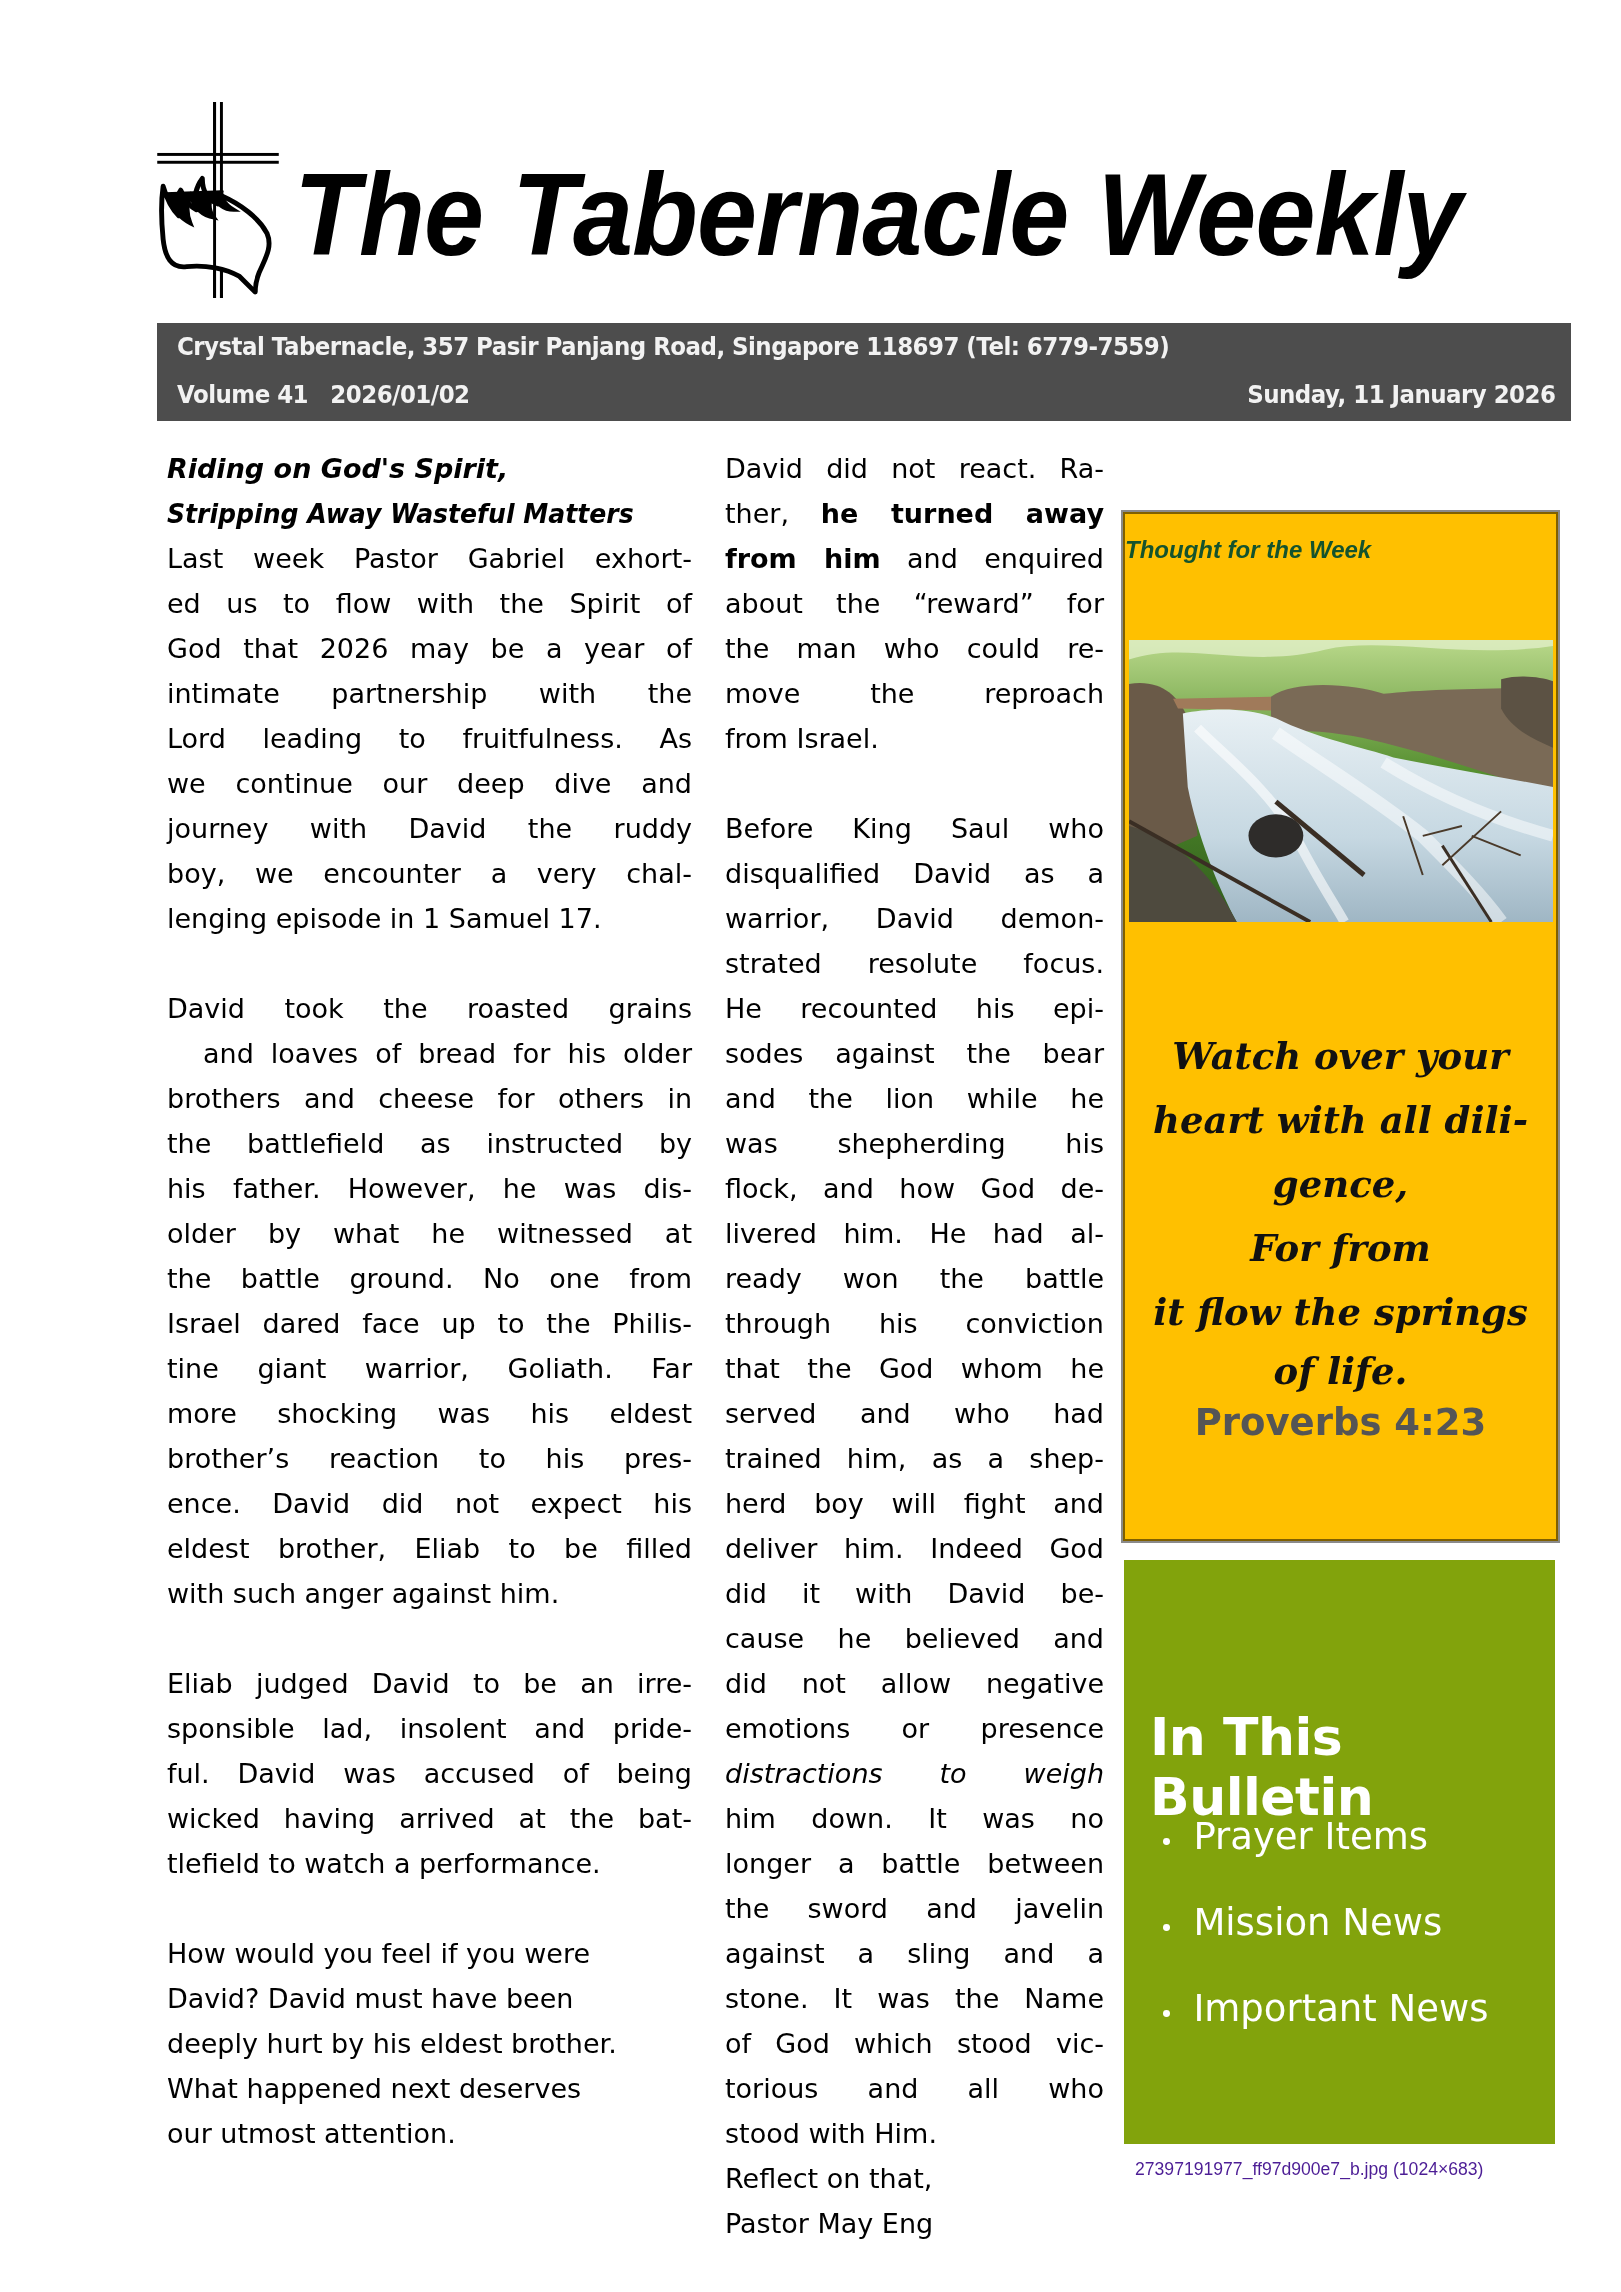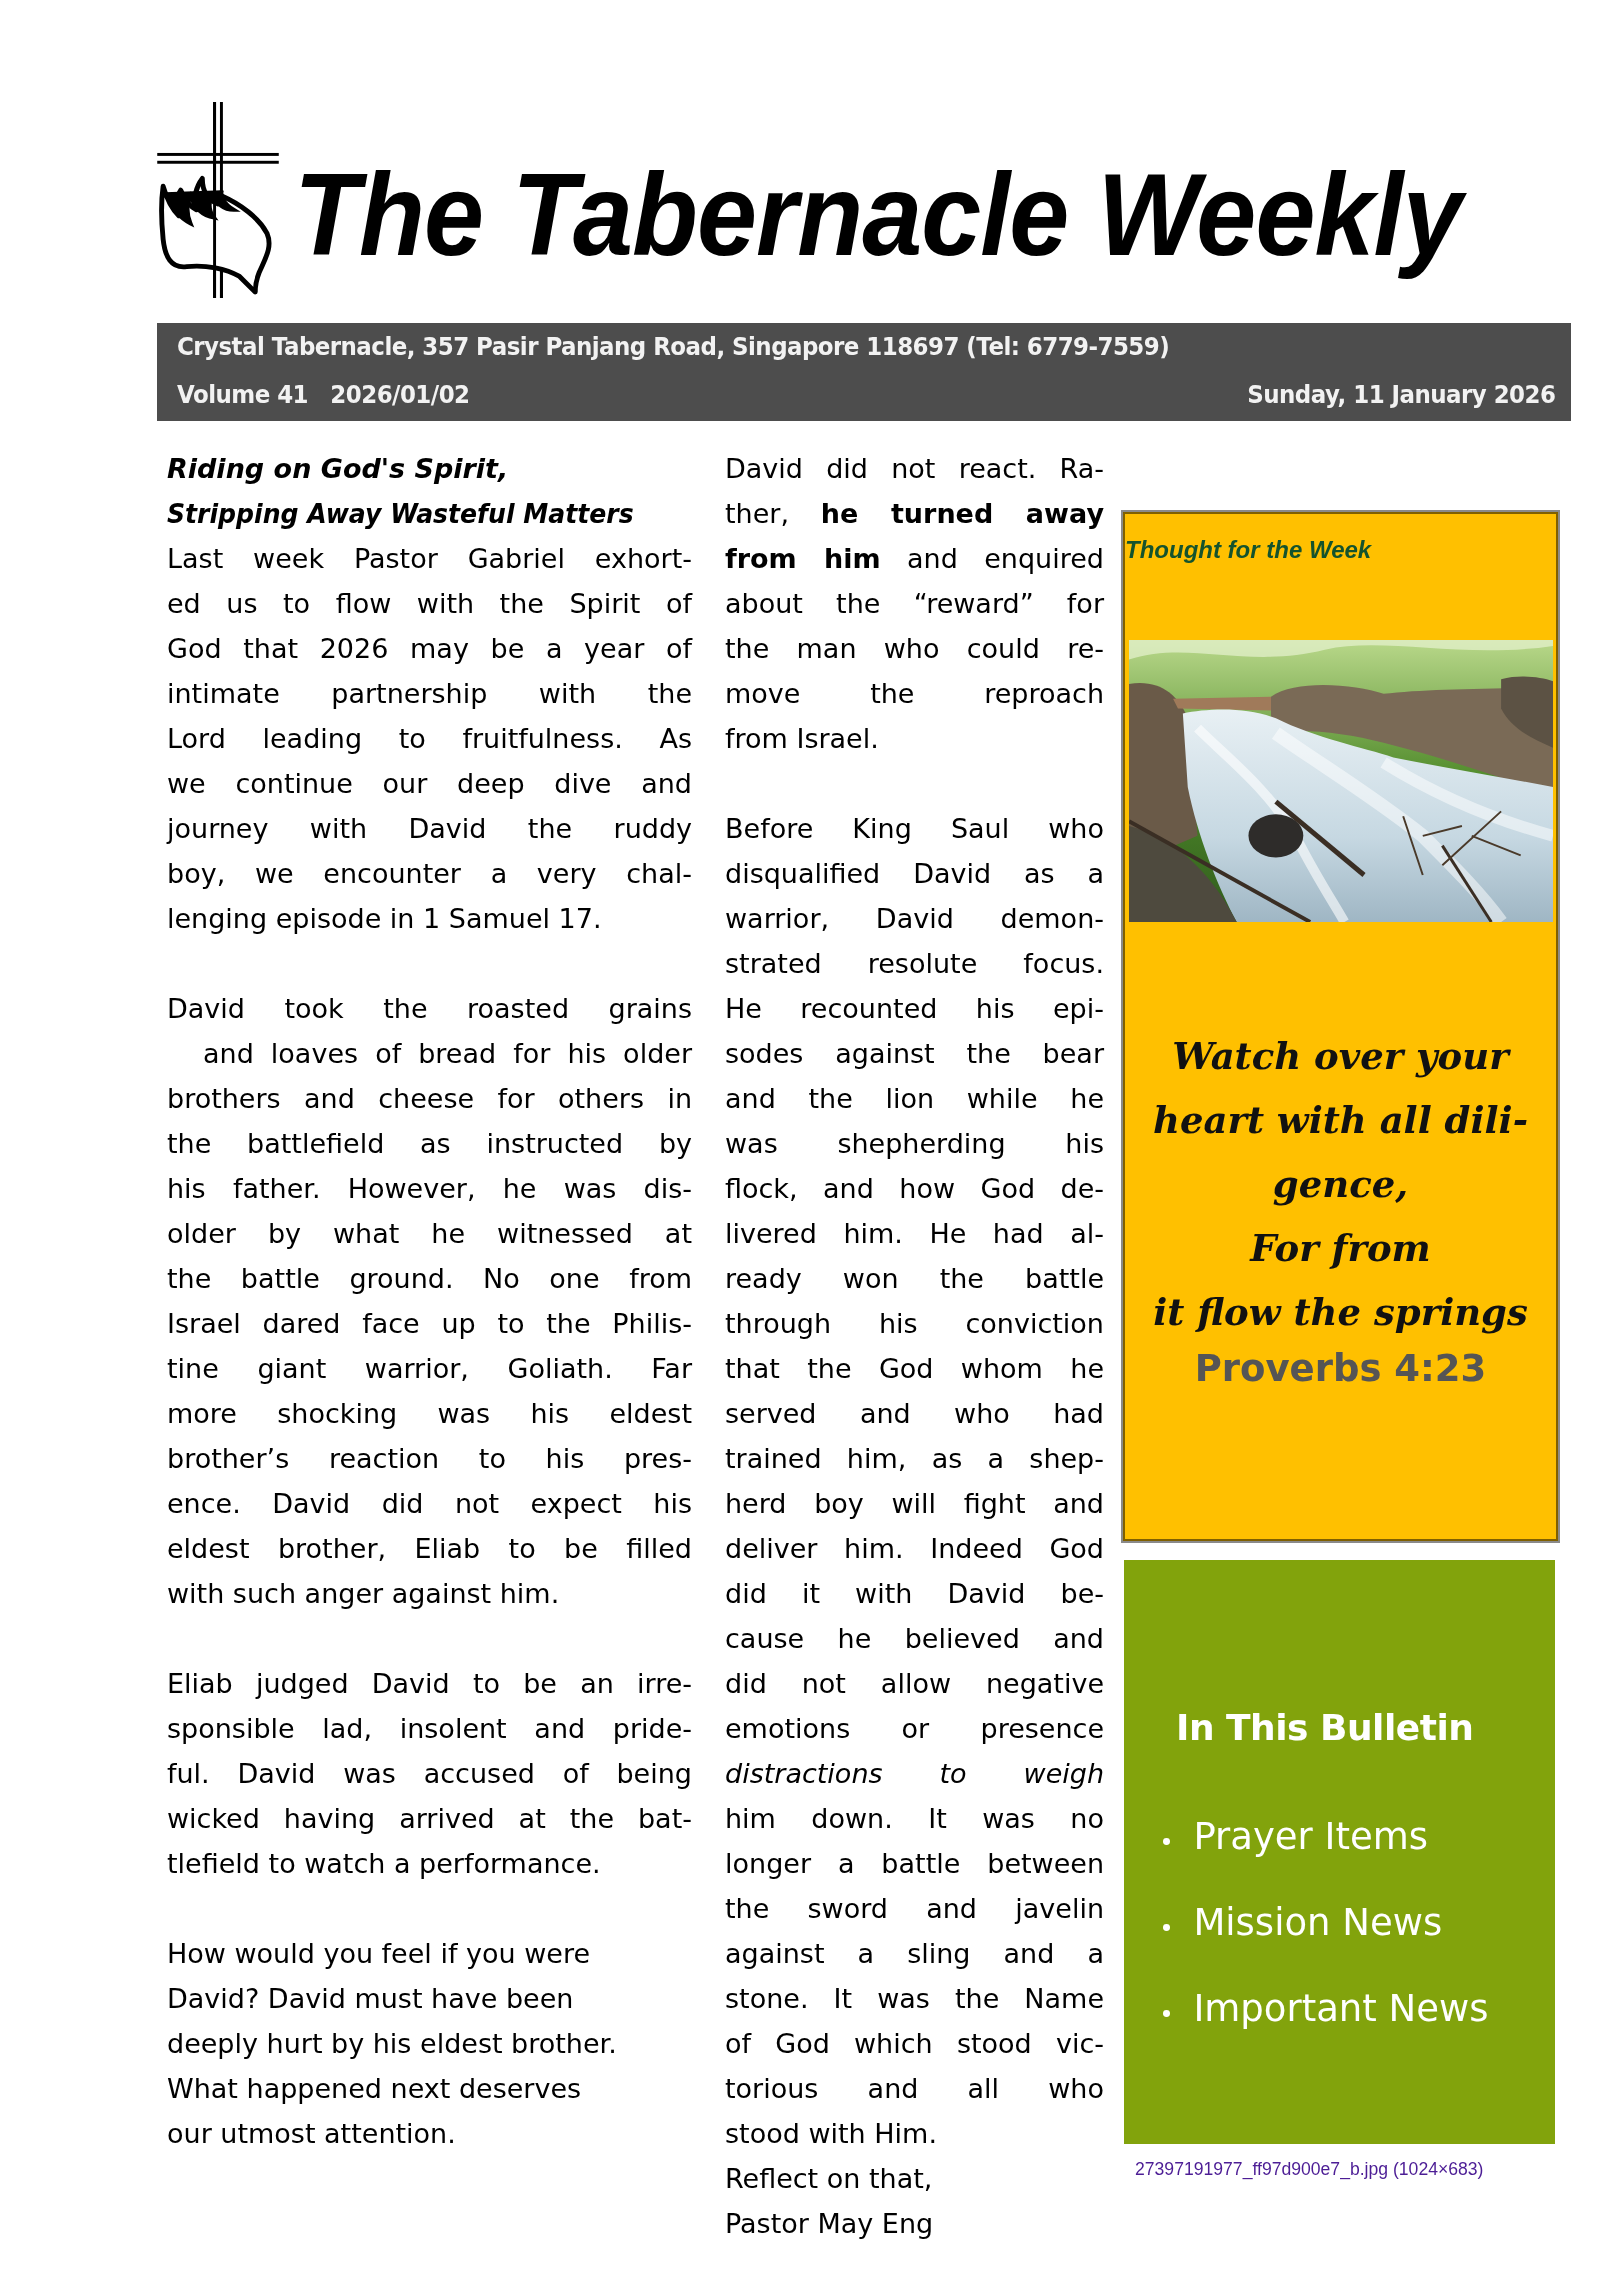--- a/index.html
+++ b/index.html
@@ -27,21 +27,21 @@
 
   
   .thought-box { position:absolute; left:1123px; top:512px; width:435px; height:1029px; box-sizing:border-box; background:#ffc000; border:2.9px solid #806000; box-shadow:0 0 0 2px #8a8a8a; }
   .thought-title { position:absolute; left:0; right:0; top:21.6px; text-align:left; font-family:"Liberation Sans", sans-serif; font-style:italic; font-weight:bold; font-size:24px; color:#14532d; }
   .thought-image { position:absolute; left:3.9px; top:126px; width:424px; height:282px; overflow:hidden; background:#9fbf7f; }
   .verse { position:absolute; left:0; right:0; top:510px; text-align:center; font-family:"DejaVu Serif", serif; font-style:italic; font-weight:bold; font-size:37px; line-height:64px; color:#111; }
   .verse-ref { font-family:"DejaVu Sans", sans-serif; font-style:normal; font-weight:bold; color:#555; font-size:37px; }
 
   
   .bulletin-box { position:absolute; left:1124px; top:1560px; width:431px; height:584px; background:#82a30c; color:#fff; }
-  .bulletin-title { position:absolute; left:52px; top:147px; font-family:"DejaVu Sans", sans-serif; font-weight:bold; font-size:36px; letter-spacing:-0.5px; }
+  .bulletin-title { position:absolute; left:26px; top:147px; font-family:"DejaVu Sans", sans-serif; font-weight:bold; font-size:52px; letter-spacing:-0.5px; }
   .bulletin-list { position:absolute; left:39px; top:233px; margin:0; padding:0; list-style:none; }
   .bulletin-item { font-family:"DejaVu Sans", sans-serif; font-size:37px; height:86px; line-height:49px; display:flex; align-items:center; height:86px; }
   .bullet { display:inline-block; width:6.9px; height:6.9px; border-radius:50%; background:#fff; margin-right:23.5px; margin-top:11.8px; }
 
   .caption { position:absolute; left:1135px; top:2159px; font-family:"Liberation Sans", sans-serif; font-size:17.6px; color:#4c1d95; white-space:nowrap; }
 </style>
 </head>
 <body>
 
 <div class="logo">
@@ -206,20 +206,21 @@
       <line x1="320" y1="210" x2="370" y2="288" stroke="#3a2e24" stroke-width="3"></line>
       <path d="M280,180 L300,240 M300,200 L340,190 M320,230 L380,175 M350,200 L400,220" stroke="#4a3a2a" stroke-width="2" fill="none"></path>
     </svg>
   </div>
   <div class="verse">
     <div>Watch over your</div>
     <div>heart with all dili-</div>
     <div>gence,</div>
     <div>For from</div>
     <div>it flow the springs</div>
+    <div style="line-height:54px">of life.</div>
     <div class="verse-ref" style="line-height:49px">Proverbs 4:23</div>
   </div>
 </div>
 
 <div class="bulletin-box">
   <div class="bulletin-title">In This Bulletin</div>
   <ul class="bulletin-list">
     <li class="bulletin-item">
         <span class="bullet"></span>
         <span>Prayer Items</span>

